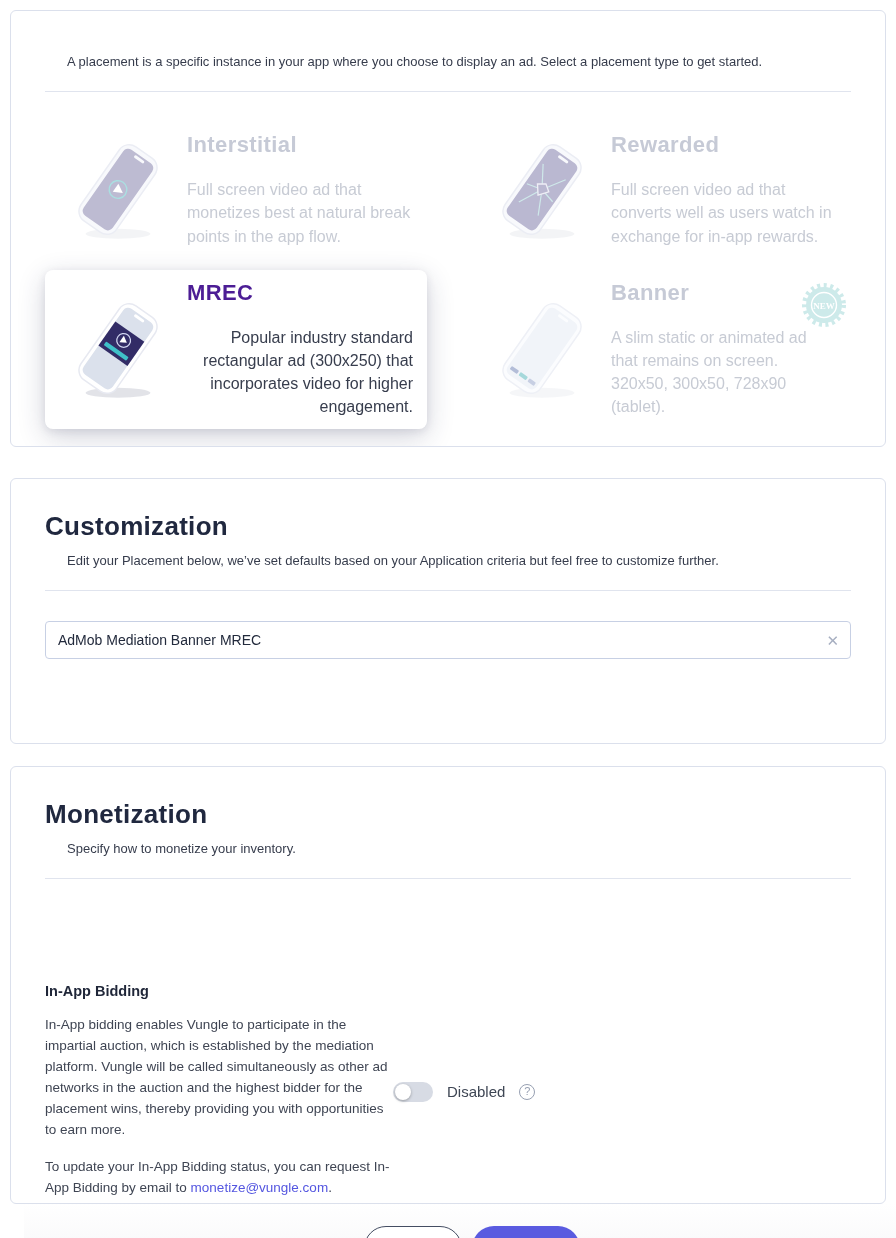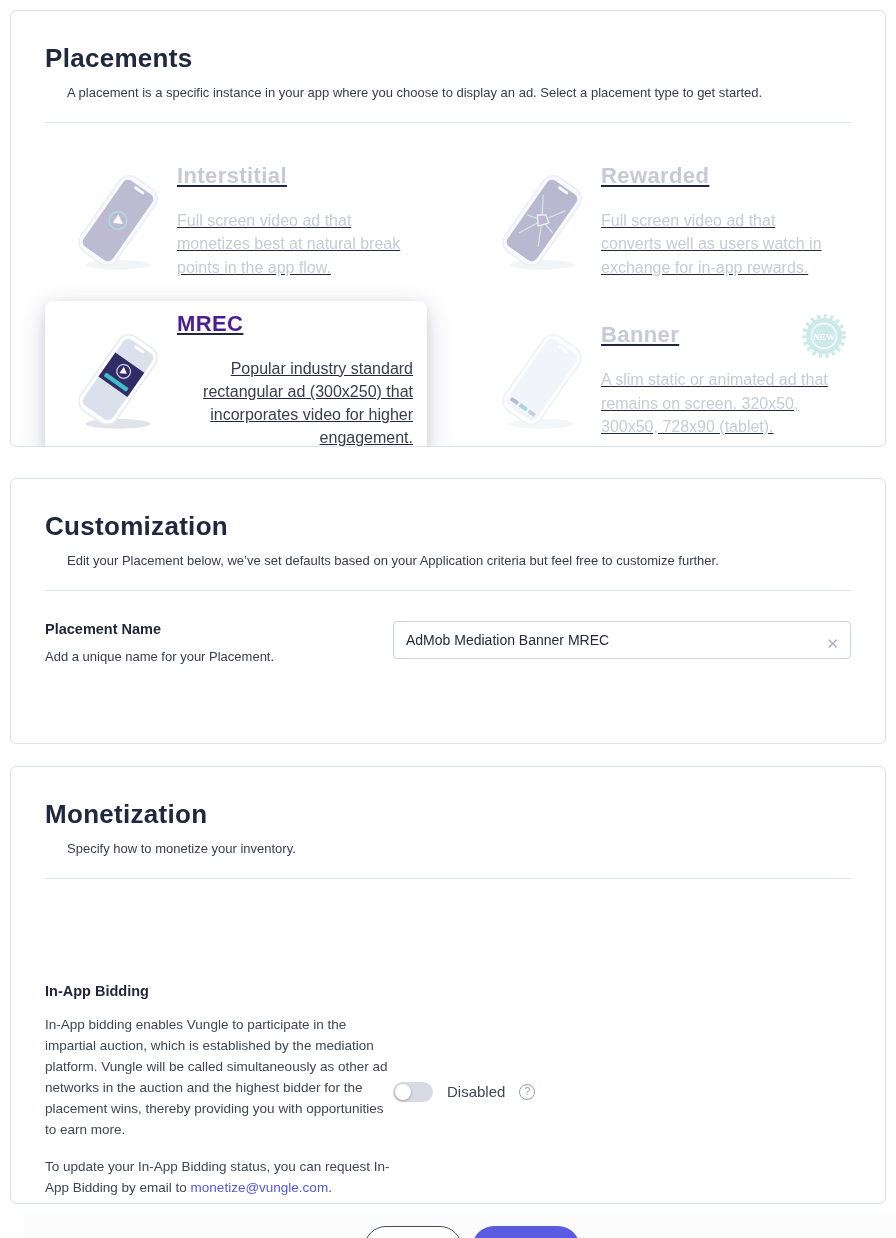--- a/index.html
+++ b/index.html
@@ -31,24 +31,23 @@
 
   
   #placements-card { margin-top:10px; height:437px; }
   .type-grid {
     margin-top:30px;
     display:grid; grid-template-columns:1fr 1fr;
     column-gap:42px; row-gap:12px;
   }
   .type-tile {
     position:relative;
-    display:flex; align-items:center; 
+    display:flex; align-items:center; gap:10px;
     padding:10px 14px; border-radius:8px; min-height:120px;
     cursor:pointer;
-    text-decoration:underline;
   }
   .type-tile.selected {
     background:#fff;
     box-shadow:0 8px 28px rgba(35,42,80,.20), 0 2px 8px rgba(35,42,80,.10);
   }
   .tile-icon { width:118px; height:104px; flex-shrink:0; }
   .tile-title {
     font-size:22px; font-weight:700; letter-spacing:.4px; color:#c6cad6;
   }
   .tile-desc {
@@ -123,21 +122,20 @@
     background:#fff; border:1px solid #454e63; color:#333b4d;
   }
   .btn-continue {
     background:#5a5be0; border:none; color:#fff;
   }
 </style>
 </head>
 <body>
 
 <section class="card" id="placements-card">
-  <h1 class="card-title">Placements</h1>
   <p class="card-sub">A placement is a specific instance in your app where you choose to display an ad. Select a placement type to get started.</p>
   <hr class="divider">
 
   <div class="type-grid">
 
     <div class="type-tile">
       <svg class="tile-icon" viewBox="0 0 120 105">
         <ellipse cx="60" cy="97" rx="33" ry="5" fill="rgba(90,95,130,0.07)"></ellipse>
         <g transform="rotate(35 60 52)">
           <rect x="38" y="6" width="44" height="92" rx="12" fill="#f8f9fc" stroke="#ebedf4" stroke-width="1.5"></rect>
@@ -222,24 +220,20 @@
 
   </div>
 </section>
 
 <section class="card" id="customization-card">
   <h1 class="card-title">Customization</h1>
   <p class="card-sub">Edit your Placement below, we’ve set defaults based on your Application criteria but feel free to customize further.</p>
   <hr class="divider">
 
   <div class="field-row">
-    <div class="field-left">
-      <div class="field-label">Placement Name</div>
-      <div class="field-helper">Add a unique name for your Placement.</div>
-    </div>
     <div class="field-input-wrap">
       <input class="text-input" type="text" value="AdMob Mediation Banner MREC" style="">
       <span class="clear-x">✕</span>
     </div>
   </div>
 </section>
 
 <section class="card" id="monetization-card">
   <h1 class="card-title">Monetization</h1>
   <p class="card-sub">Specify how to monetize your inventory.</p>

